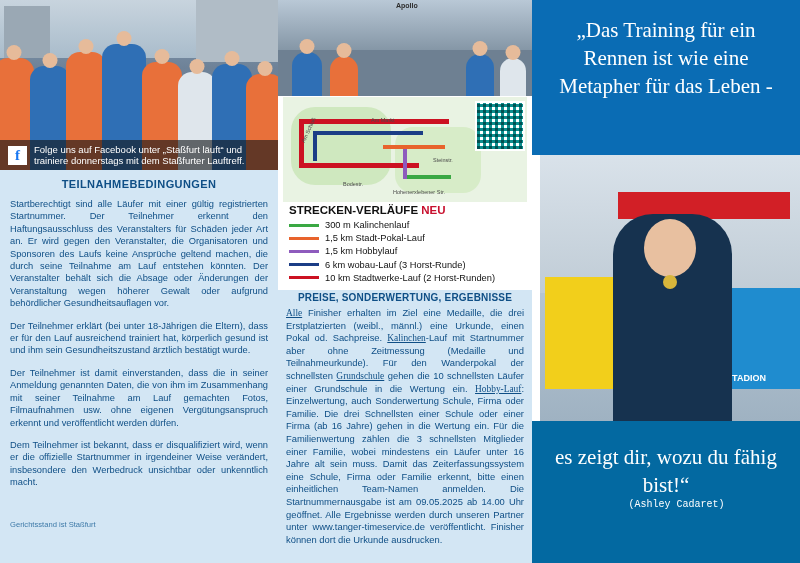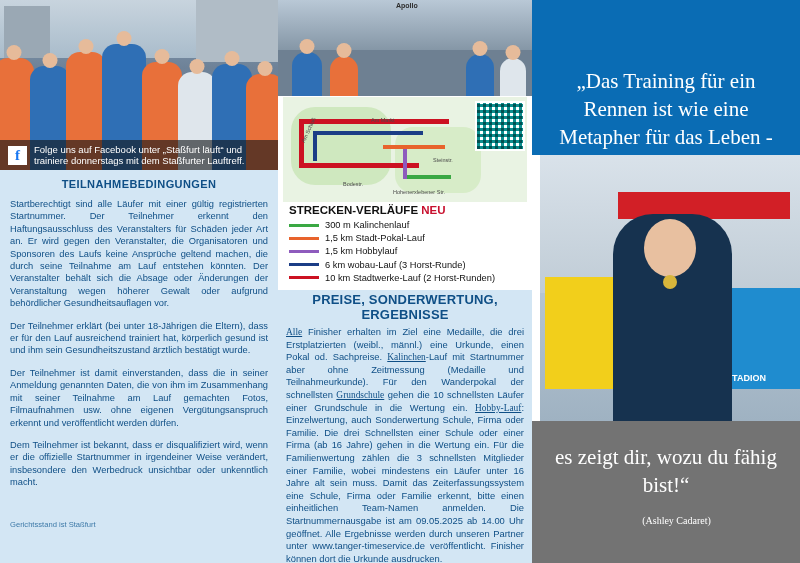--- a/index.html
+++ b/index.html
@@ -162,44 +162,44 @@
     position: absolute;
     left: 278px; top: 290px;
     width: 254px; height: 273px;
     background: #d3e6f4;
     color: #0f4f86;
     box-sizing: border-box;
     padding: 2px 8px 4px 8px;
   }
   .prizes h2 {
     margin: 0 0 4px 0;
-    font-size: 13px;
+    font-size: 10px;
     font-weight: bold;
     text-align: center;
     letter-spacing: 0.2px;
   }
   .prizes p {
     margin: 0;
     font-size: 9.4px;
     line-height: 12.6px;
     text-align: justify;
   }
   .u { text-decoration: underline; font-family: Liberation Serif, serif; }
 
   
   .quote {
     position: absolute;
     left: 532px; top: 0;
     width: 268px; height: 155px;
     background: #0a6cb4;
     color: #ffffff;
-    display: flex; align-items: flex-end; justify-content: center;
+    display: flex; align-items: flex-start; justify-content: center;
     text-align: center;
     box-sizing: border-box;
-    padding: 4px 10px;
+    padding: 16px 10px;
   }
   .quote span {
     font-size: 21px;
     line-height: 28px;
     font-family: "Liberation Serif", serif;
   }
   .photo-right {
     position: absolute;
     left: 540px; top: 155px;
     width: 260px; height: 266px;
@@ -239,36 +239,36 @@
   .ph-bib .no { font-size:20px; font-weight:bold; line-height:22px; }
   .ph-medal {
     position:absolute; left:50%; top:45%; transform:translateX(-50%);
     width:14px; height:14px; border-radius:50%; background:#d9b63b;
   }
 
   .quote2 {
     position: absolute;
     left: 532px; top: 421px;
     width: 268px; height: 142px;
-    background: #737373;
+    background: #0369a1;
     color: #ffffff;
     box-sizing: border-box;
     text-align: center;
     padding-top: 22px;
   }
   .quote2 .l {
     font-size: 21px; line-height: 28px;
     font-family: "Liberation Serif", serif;
     display: block;
   }
   .quote2 .author {
     display: block;
-    margin-top: 16px;
+    margin-top: 0;
     font-size: 10px;
-    font-family: Liberation Serif, serif;
+    font-family: Liberation Mono, monospace;
     padding-left: 21px;
   }
 </style>
 </head>
 <body>
 
 <div class="page">
 
   <div class="photo-left">
     <div class="sky"></div>

